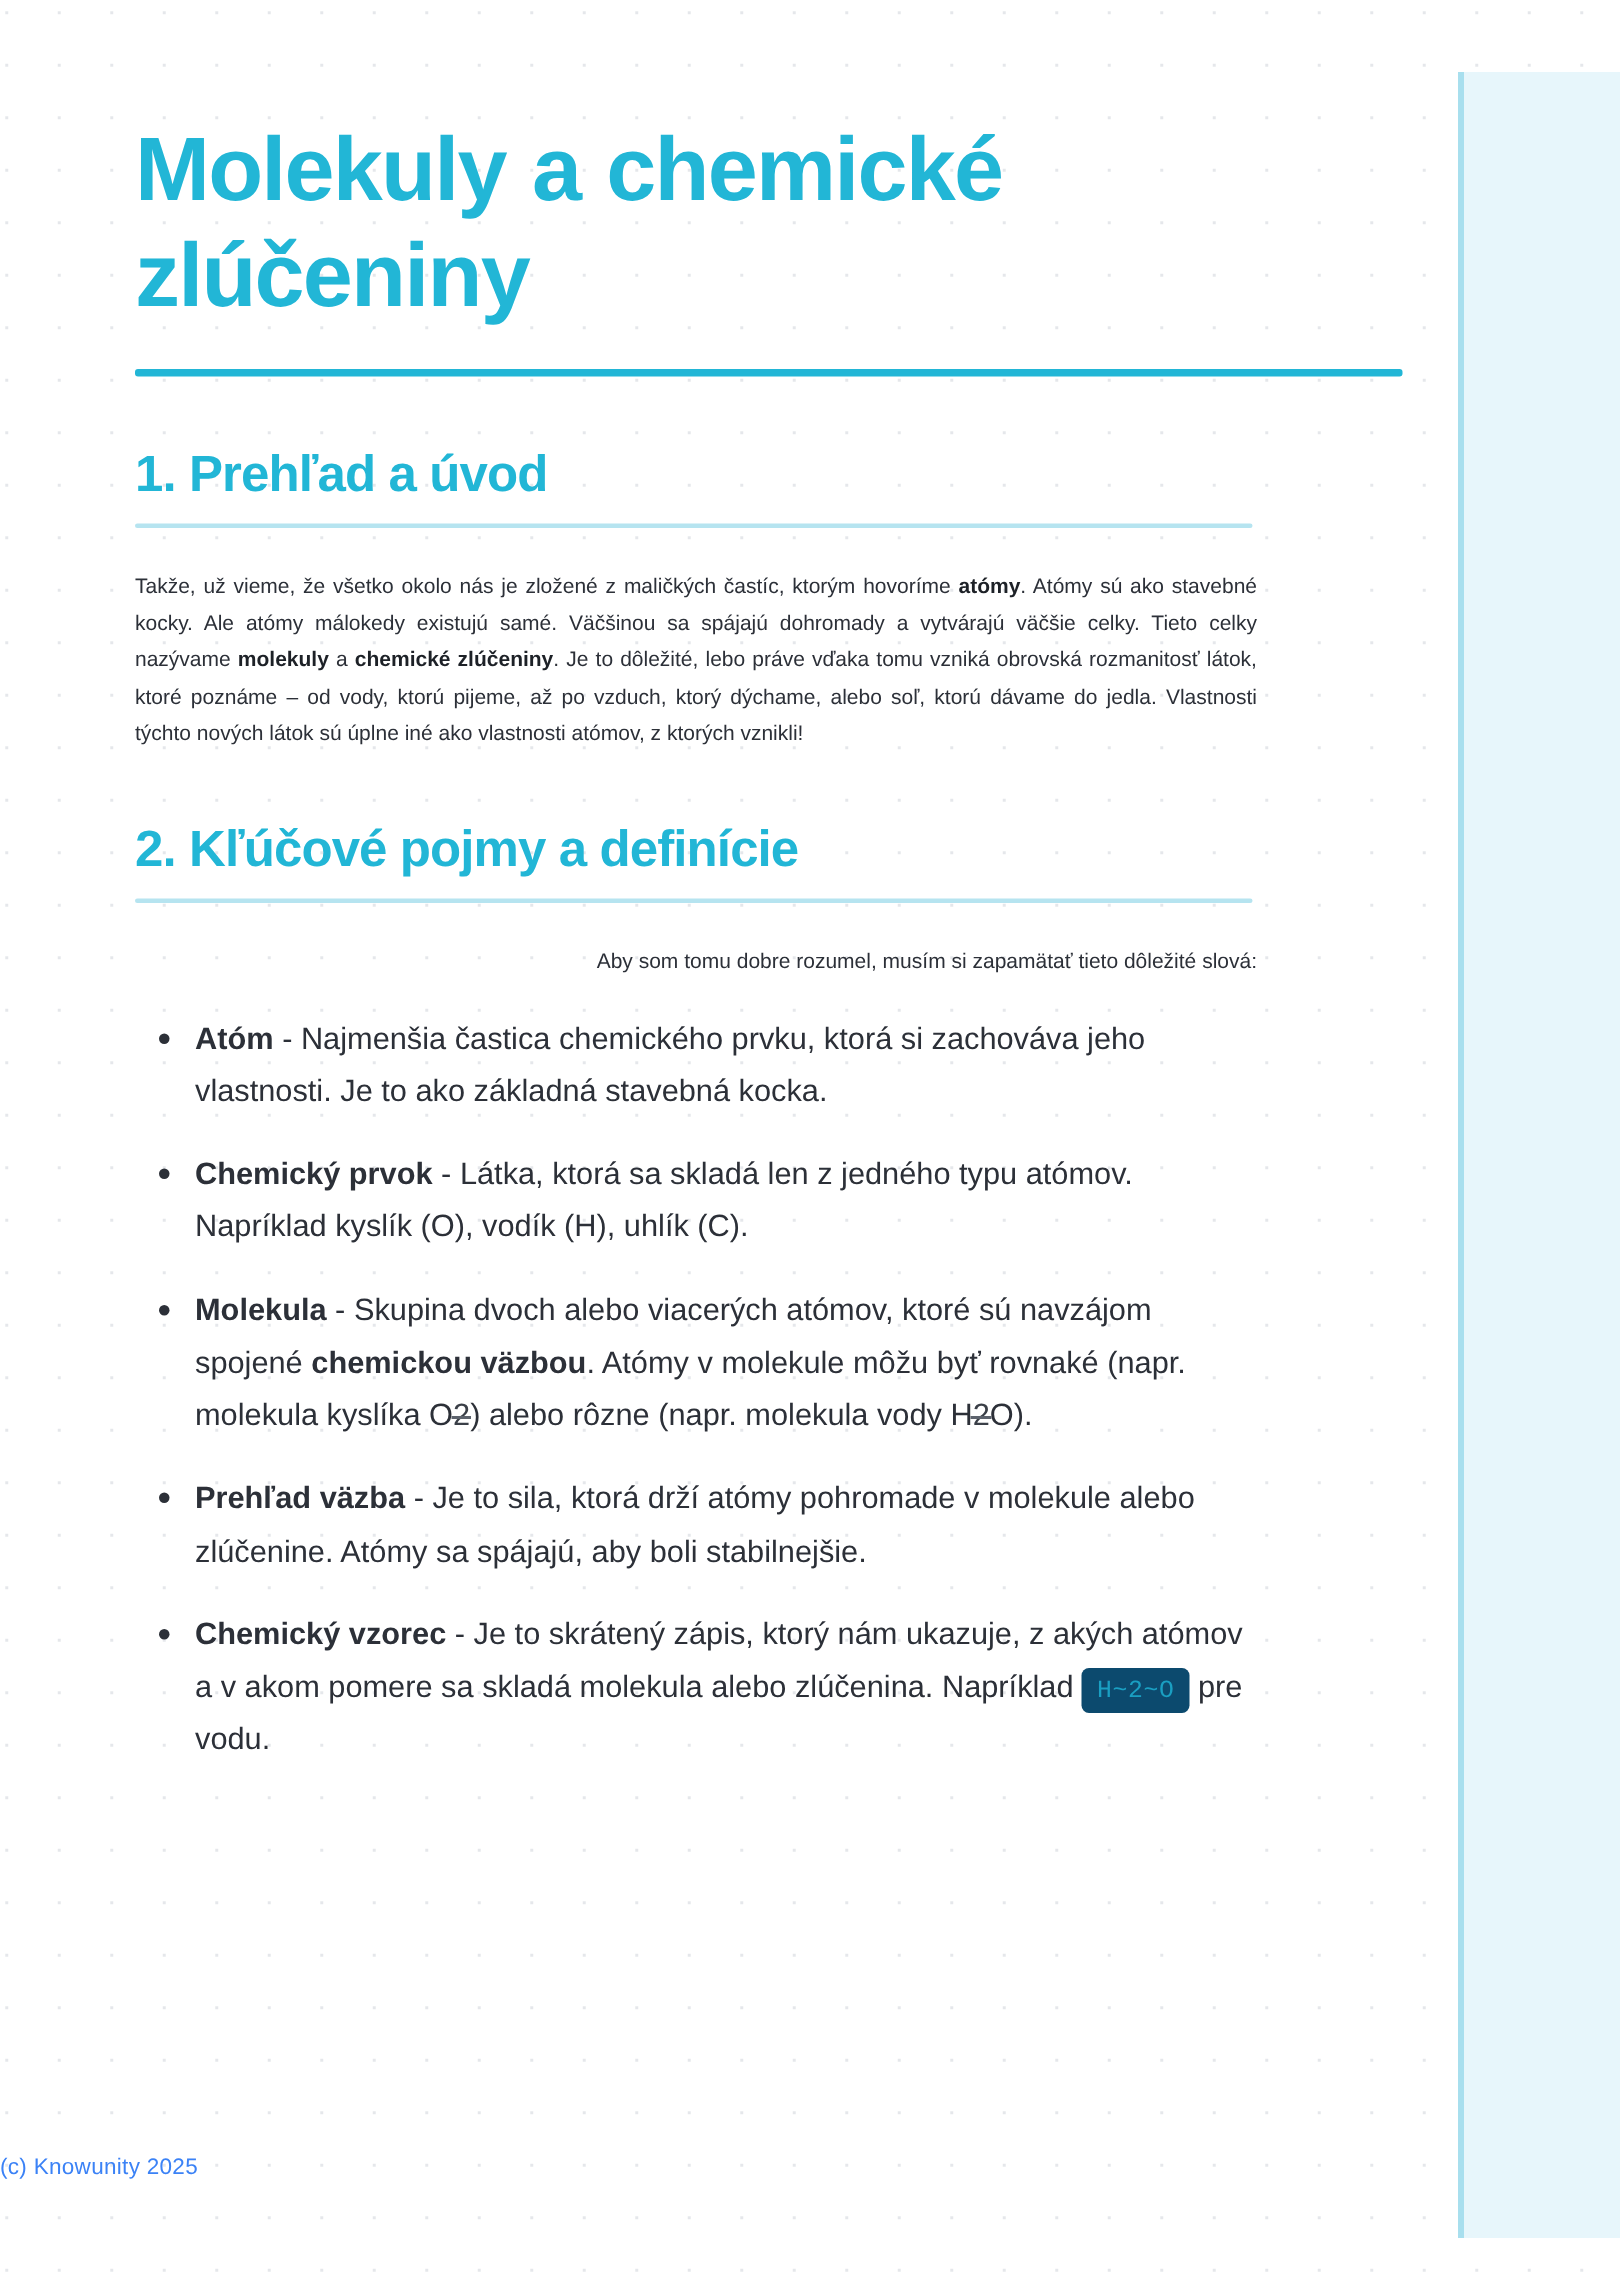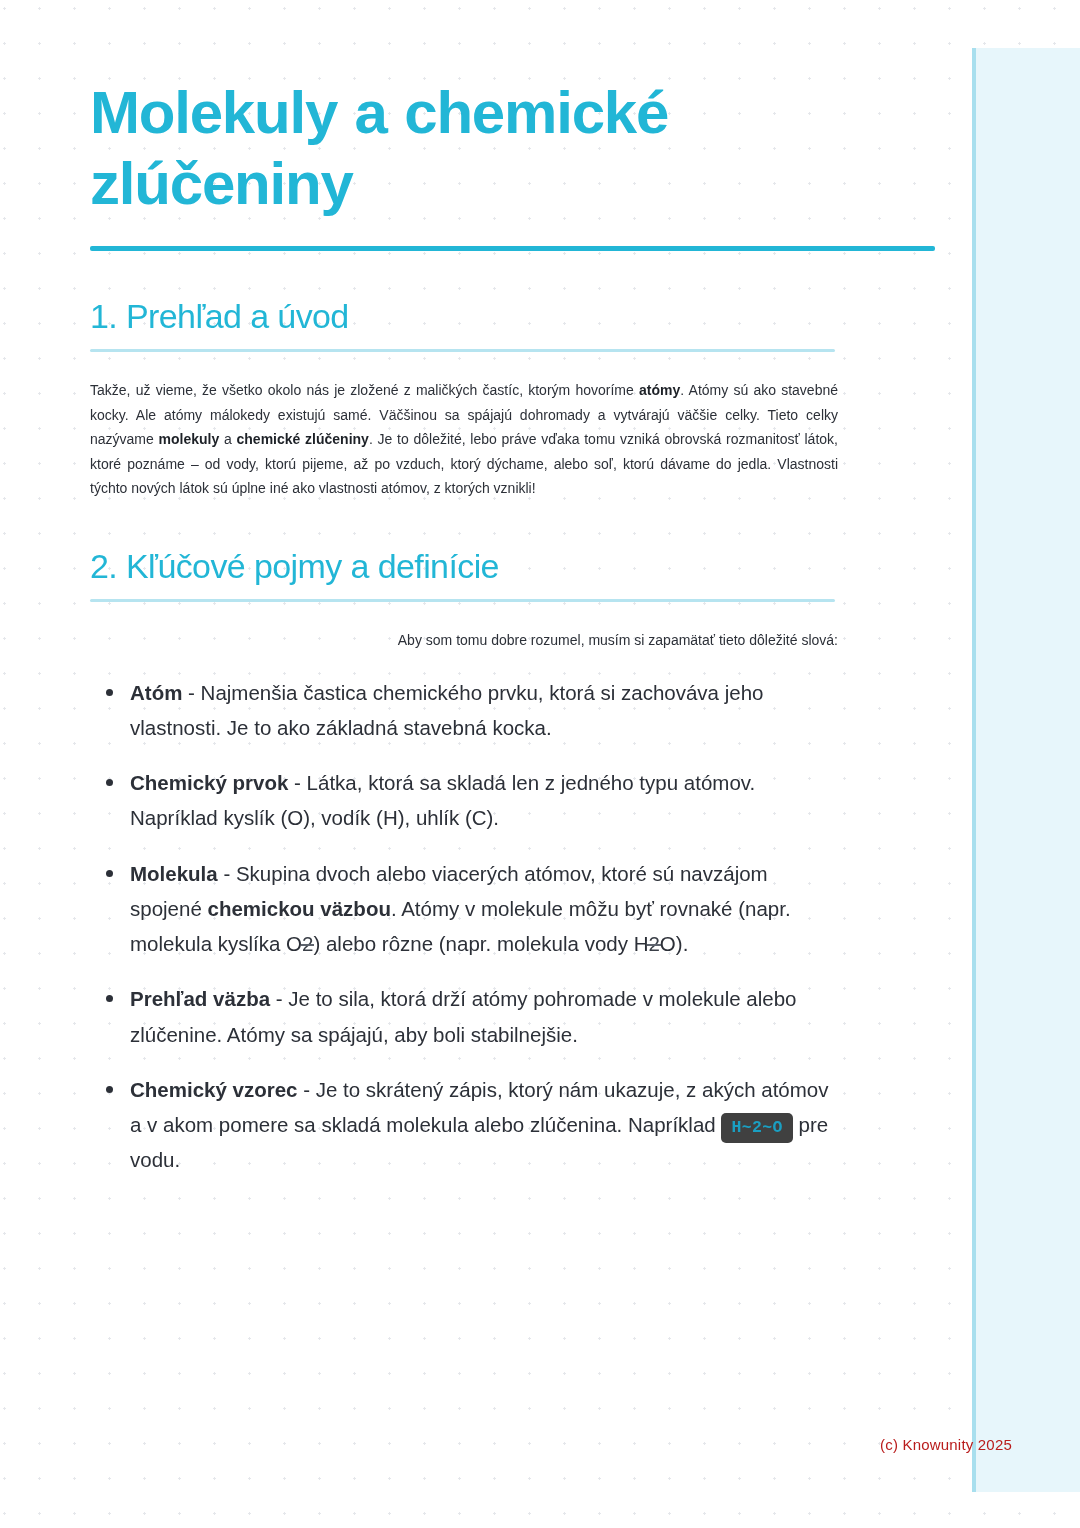--- a/index.html
+++ b/index.html
@@ -70,21 +70,21 @@
     width: 845px;
     border-radius: 2px;
   }
 
   
   .section {
     margin-top: 44px;
   }
   .section-heading {
     font-size: 34px;
-    font-weight: 400;
+    font-weight: 700;
     color: #22b6d6;
     letter-spacing: -0.6px;
     margin: 0;
     line-height: 1.25;
   }
   .section-rule {
     margin-top: 12px;
     height: 3px;
     background: #b6e4f0;
     width: 745px;
@@ -145,38 +145,38 @@
     right: -1px;
     top: 52%;
     height: 1.7px;
     background: #5d636d;
   }
 
   
   code.chip {
     font-family: "Liberation Mono", monospace;
     font-size: 16.5px;
-    font-weight: 700;
+    font-weight: 400;
     color: #1a9fc2;
-    background: #404040;
+    background: #0c4a6e;
     border-radius: 5px;
     padding: 5px 10px 6px 10px;
     letter-spacing: 0.4px;
     white-space: nowrap;
   }
 
   
   #footer {
     position: absolute;
     left: 0;
     top: 1436px;
     width: 1012px;
-    text-align: right;
+    text-align: left;
     font-size: 15px;
-    color: #b91c1c;
+    color: #3b82f6;
     letter-spacing: 0.2px;
   }
 </style>
 </head>
 <body>
 
 <div id="dot-grid"></div>
 <div id="side-strip"></div>
 
 <div id="page">

